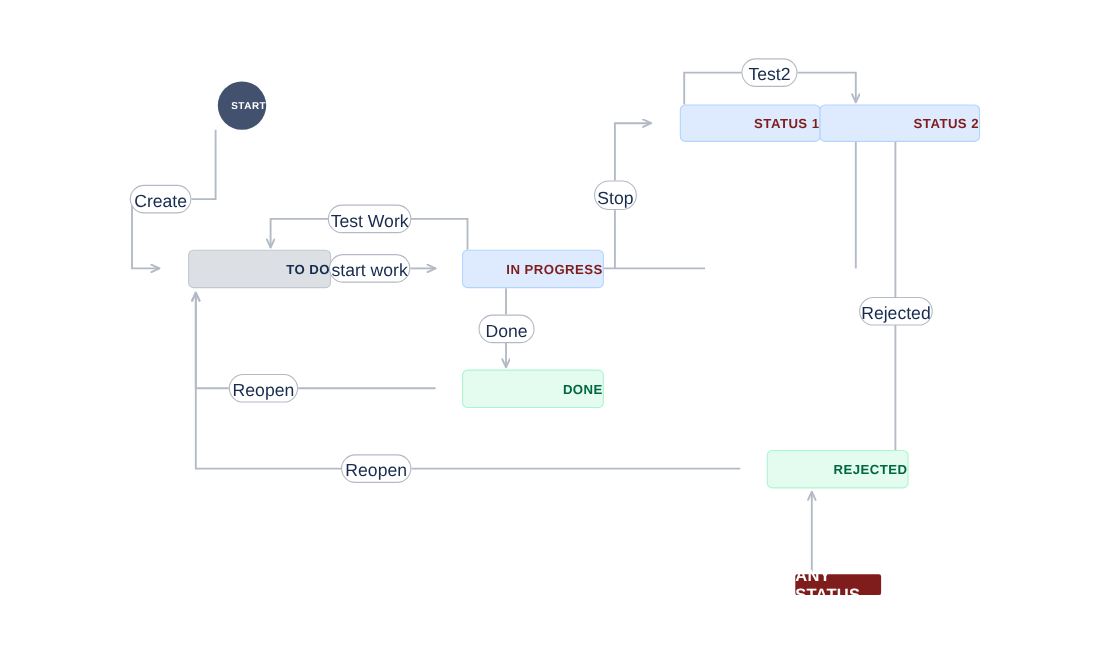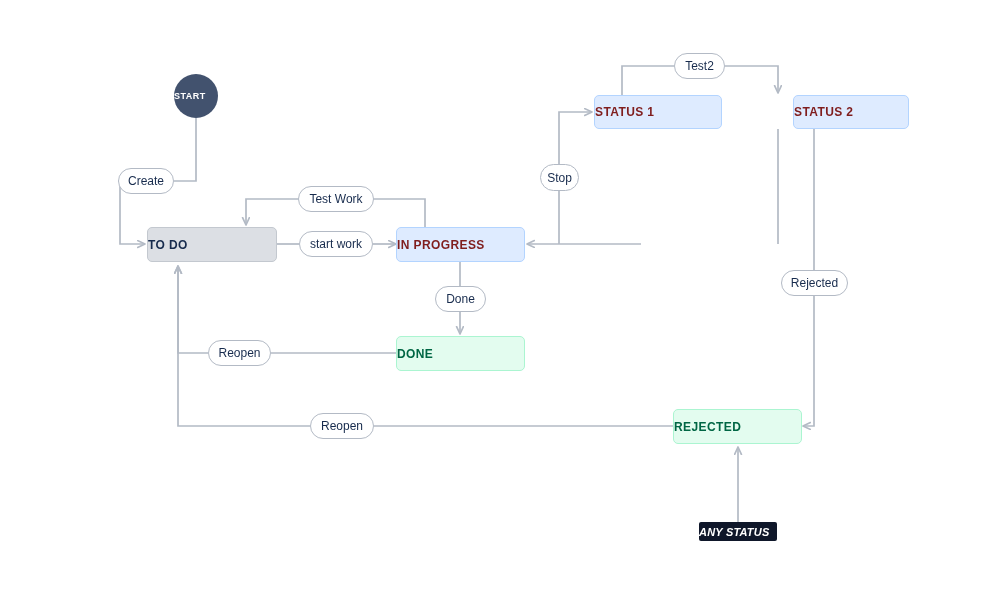--- a/index.html
+++ b/index.html
@@ -23,26 +23,27 @@
     top: 0;
     width: 999px;
     height: 589px;
     pointer-events: none;
   }
   .node {
     position: absolute;
     box-sizing: border-box;
     display: flex;
     align-items: center;
-    justify-content: flex-start;
+    justify-content: flex-end;
     border-radius: 5px;
     font-size: 12px;
     font-weight: bold;
     letter-spacing: 0.4px;
     z-index: 3;
+    margin-left: 24px;
   }
   .node-todo {
     background: #dcdfe4;
     border: 1px solid #c3c8cf;
     color: #172b4d;
   }
   .node-blue {
     background: #deebff;
     border: 1px solid #b3d4ff;
     color: #7f1d1d;
@@ -55,39 +56,38 @@
   .node-start {
     border-radius: 50%;
     background: #42526e;
     color: #ffffff;
     font-size: 9px;
     font-weight: bold;
     letter-spacing: 0.5px;
     border: none;
   }
   .node-any {
-    background: #0f172a;
+    background: #7f1d1d;
     color: #ffffff;
     border-radius: 2px;
-    font-size: 11px;
+    font-size: 15px;
     font-weight: bold;
     letter-spacing: 0.2px;
-    font-style: italic;
   }
   .pill {
     position: absolute;
     box-sizing: border-box;
     display: flex;
-    align-items: center;
+    align-items: flex-end;
     justify-content: center;
     background: #ffffff;
     border: 1px solid #b3bac5;
     border-radius: 14px;
     color: #172b4d;
-    font-size: 12px;
+    font-size: 16px;
     font-weight: normal;
     white-space: nowrap;
     z-index: 4;
   }
 </style>
 </head>
 <body>
 
 <div id="canvas">
 
@@ -152,21 +152,21 @@
   </div>
 
   <div class="node node-blue" style="left:396px; top:227px; width:129px; height:35px;">
     <span>IN PROGRESS</span>
   </div>
 
   <div class="node node-blue" style="left:594px; top:95px; width:128px; height:34px;">
     <span>STATUS 1</span>
   </div>
 
-  <div class="node node-blue" style="left:793px; top:95px; width:116px; height:34px;">
+  <div class="node node-blue" style="left:721px; top:95px; width:146px; height:34px;">
     <span>STATUS 2</span>
   </div>
 
   <div class="node node-green" style="left:396px; top:336px; width:129px; height:35px;">
     <span>DONE</span>
   </div>
 
   <div class="node node-green" style="left:673px; top:409px; width:129px; height:35px;">
     <span>REJECTED</span>
   </div>

